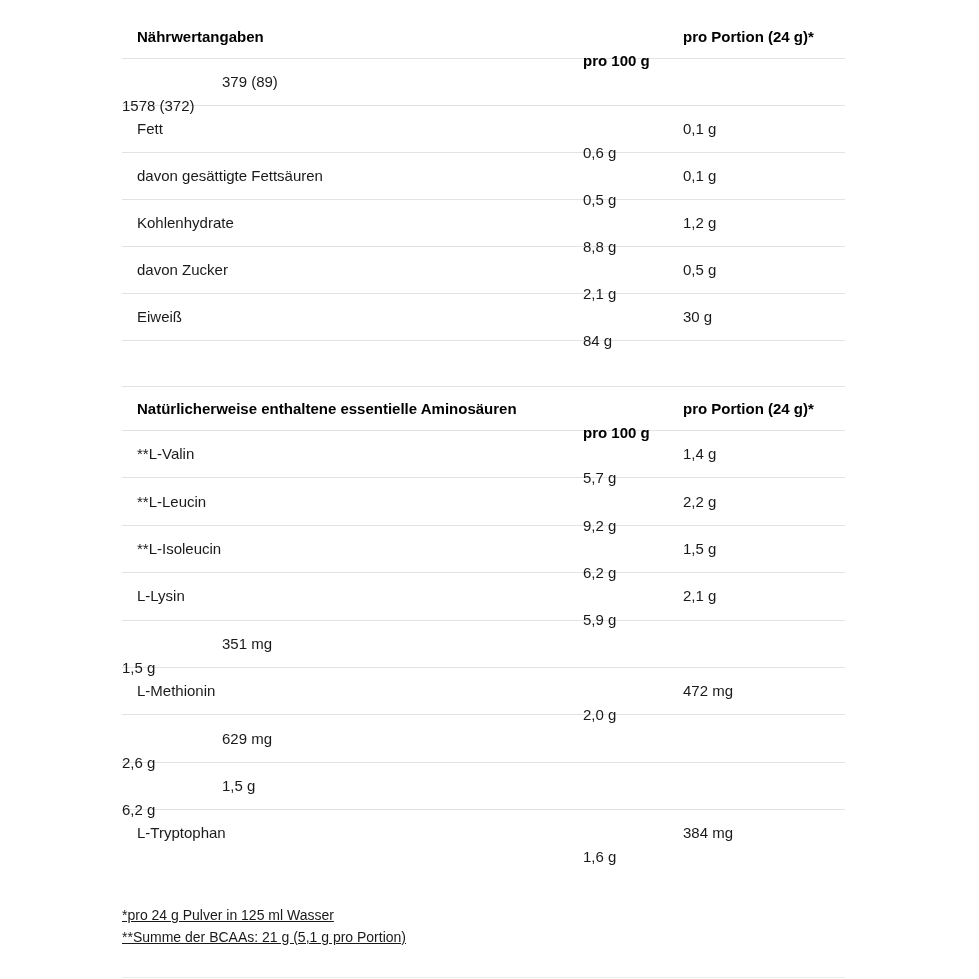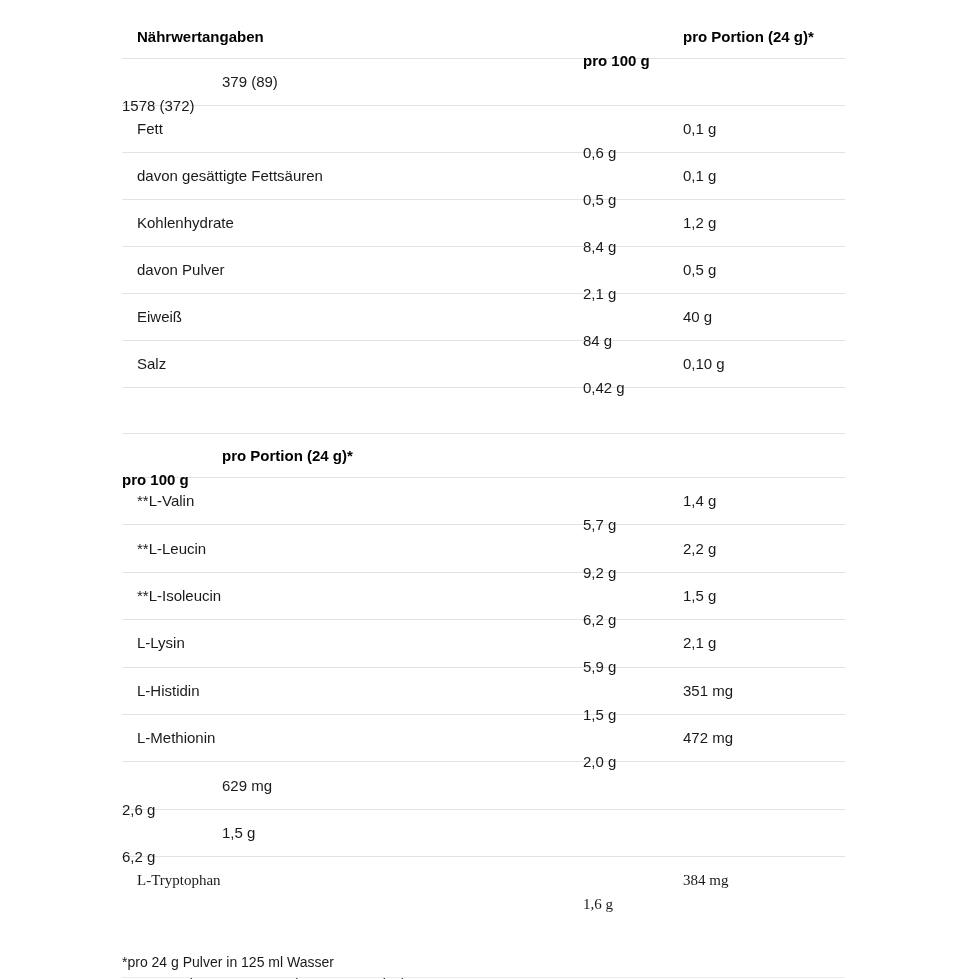--- a/index.html
+++ b/index.html
@@ -34,40 +34,41 @@
     font-size: 15px;
     line-height: 1.2;
   }
   .nrow.head {
     height: 42px;
     font-weight: bold;
     color: #000000;
   }
   .t2 .nrow { height: 46.4px; }
   .t2 .nrow.head { height: 43px; }
-  .nrow.noline { border-bottom: none; font-family: Liberation Serif, serif; }
+  .nrow.noline { border-bottom: none; }
   .cell { white-space: nowrap; }
   .cell.label {
     flex: 1;
     padding-left: 15px;
     white-space: normal;
   }
   .cell.c1 { width: 100px; margin-top: 48px; }
   .cell.c2 { width: 162px; }
   .spacer-row {
     height: 45px;
     border-bottom: 1px solid #e3e3e3;
   }
   .footnotes {
     margin-top: 47px;
     font-size: 14px;
     color: #1a1a1a;
   }
   .footnotes .fn {
     line-height: 22px;
+    text-decoration: underline;
   }
   .bottom-line {
     position: absolute;
     left: 122px;
     bottom: 1px;
     width: 723px;
     border-bottom: 1px solid #ececec;
   }
 </style>
 </head>
@@ -91,44 +92,40 @@
         <div class="cell c1">0,6 g</div>
         <div class="cell c2">0,1 g</div>
       </div>
       <div class="nrow">
         <div class="cell label">davon gesättigte Fettsäuren</div>
         <div class="cell c1">0,5 g</div>
         <div class="cell c2">0,1 g</div>
       </div>
       <div class="nrow">
         <div class="cell label">Kohlenhydrate</div>
-        <div class="cell c1">8,4 g</div>
+        <div class="cell c1">8,8 g</div>
         <div class="cell c2">1,2 g</div>
       </div>
       <div class="nrow">
-        <div class="cell label">davon Pulver</div>
+        <div class="cell label">davon Zucker</div>
         <div class="cell c1">2,1 g</div>
         <div class="cell c2">0,5 g</div>
       </div>
       <div class="nrow">
         <div class="cell label">Eiweiß</div>
         <div class="cell c1">84 g</div>
-        <div class="cell c2">40 g</div>
-      </div>
-      <div class="nrow">
-        <div class="cell label">Salz</div>
-        <div class="cell c1">0,42 g</div>
-        <div class="cell c2">0,10 g</div>
+        <div class="cell c2">30 g</div>
       </div>
     </div>
 
     <div class="spacer-row"></div>
 
     <div class="ntable t2">
       <div class="nrow head">
+        <div class="cell label">Natürlicherweise enthaltene essentielle Aminosäuren</div>
         <div class="cell c1">pro 100 g</div>
         <div class="cell c2">pro Portion (24 g)*</div>
       </div>
       <div class="nrow">
         <div class="cell label">**L-Valin</div>
         <div class="cell c1">5,7 g</div>
         <div class="cell c2">1,4 g</div>
       </div>
       <div class="nrow">
         <div class="cell label">**L-Leucin</div>
@@ -139,21 +136,20 @@
         <div class="cell label">**L-Isoleucin</div>
         <div class="cell c1">6,2 g</div>
         <div class="cell c2">1,5 g</div>
       </div>
       <div class="nrow">
         <div class="cell label">L-Lysin</div>
         <div class="cell c1">5,9 g</div>
         <div class="cell c2">2,1 g</div>
       </div>
       <div class="nrow">
-        <div class="cell label">L-Histidin</div>
         <div class="cell c1">1,5 g</div>
         <div class="cell c2">351 mg</div>
       </div>
       <div class="nrow">
         <div class="cell label">L-Methionin</div>
         <div class="cell c1">2,0 g</div>
         <div class="cell c2">472 mg</div>
       </div>
       <div class="nrow">
         <div class="cell c1">2,6 g</div>

